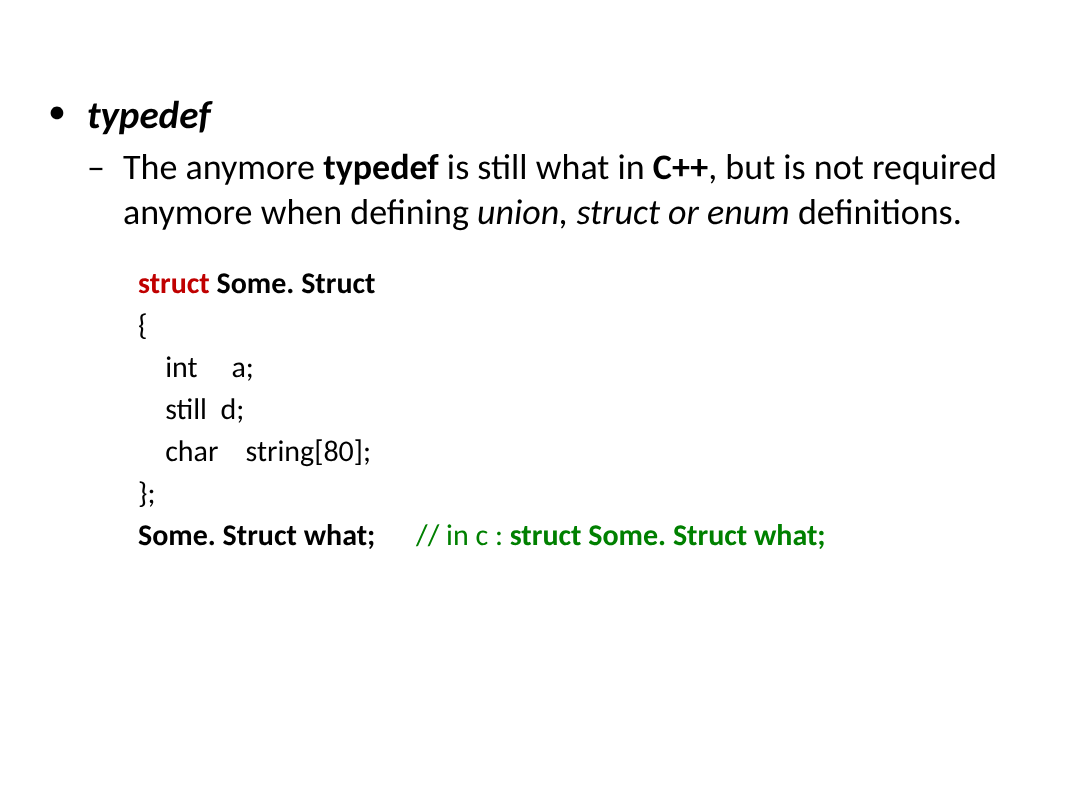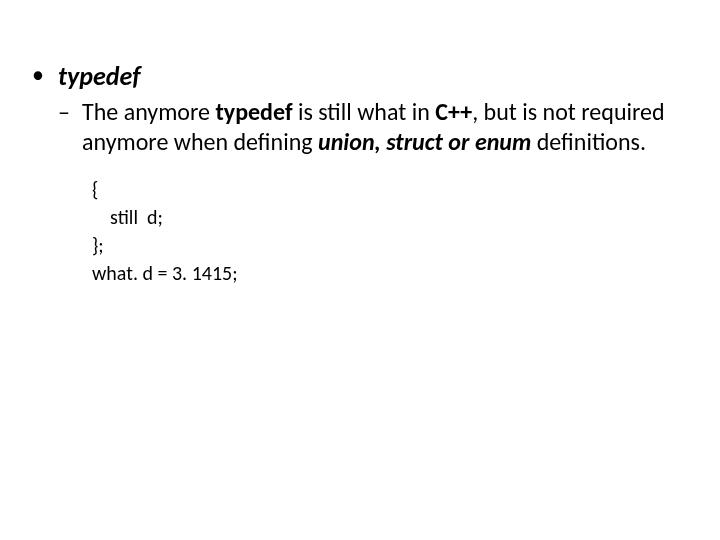--- a/index.html
+++ b/index.html
@@ -39,21 +39,21 @@
     width: 24px;
     flex-shrink: 0;
     font-size: 24px;
     line-height: 1.25;
   }
   .subtext {
     font-size: 24px;
     line-height: 1.25;
   }
   .kw1 { font-weight: bold; }
-  .kw2 { font-weight: bold; font-style: italic; margin-top: 44px; }
+  .kw2 { font-weight: normal; font-style: italic; margin-top: 44px; }
   .code {
     padding-left: 60px;
     font-size: 20px;
     line-height: 1.4;
   }
   .code-row { white-space: pre; }
   .red { color: #c00000; font-weight: bold; }
   .green { color: #008000; }
 </style>
 </head>
@@ -65,17 +65,20 @@
 </div>
 
 <div class="subrow">
   <div class="dash">–</div>
   <div class="subtext">
     <span>The anymore </span><span class="kw1">typedef</span><span> is still what in </span><span class="kw1">C++</span><span>, but is not required anymore when defining </span><span class="kw2">union, struct or enum</span><span> definitions.</span>
   </div>
 </div>
 
 <div class="code">
+  <div class="code-row"><span class="red">struct</span><span class="kw1"> Some. Struct</span></div>
   <div class="code-row">{</div>
+  <div class="code-row">    int     a;</div>
   <div class="code-row">    still  d;</div>
+  <div class="code-row">    char    string[80];</div>
   <div class="code-row">};</div>
-  <div class="code-row">what. d = 3. 1415;</div>
+  <div class="code-row"><span class="kw1">Some. Struct what;      </span><span class="green"><span>// in c : </span><span class="kw1">struct Some. Struct what;</span></span></div>
 </div>
 
 </body></html>

